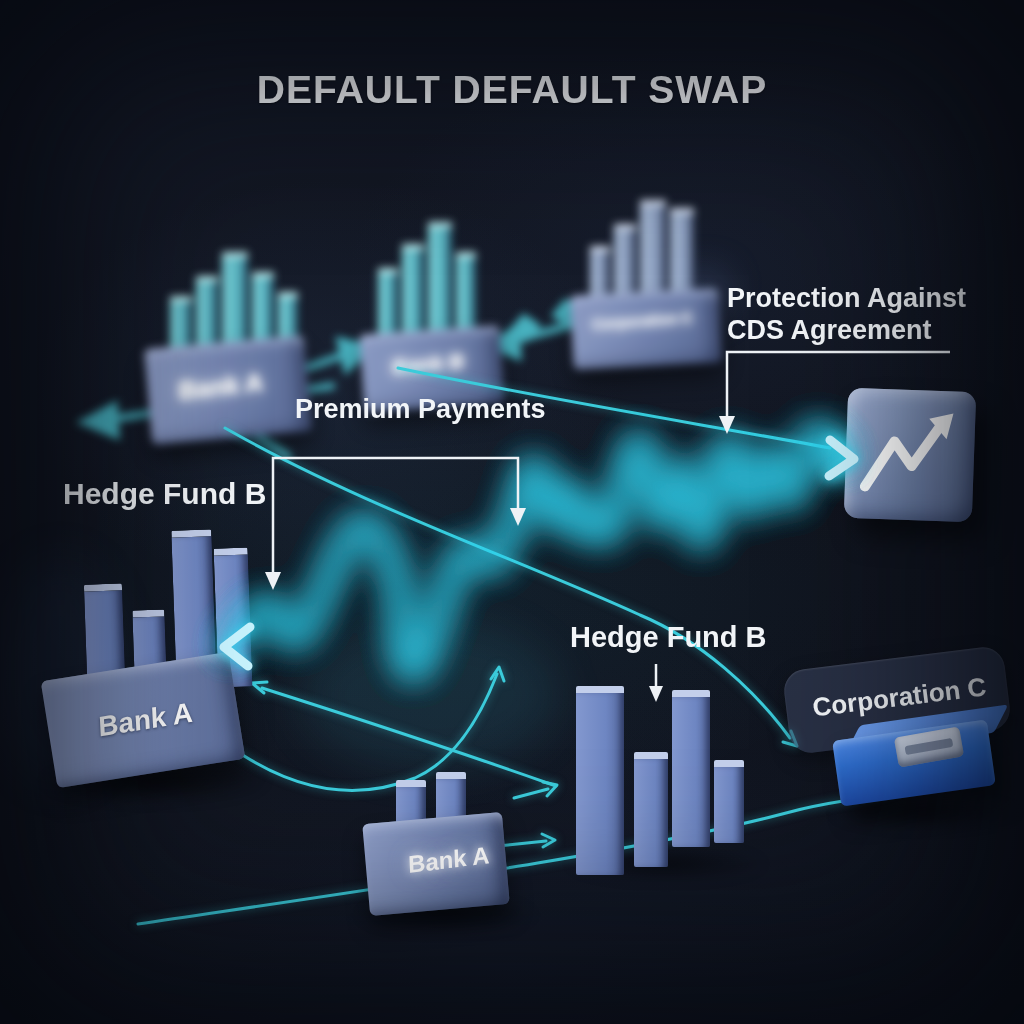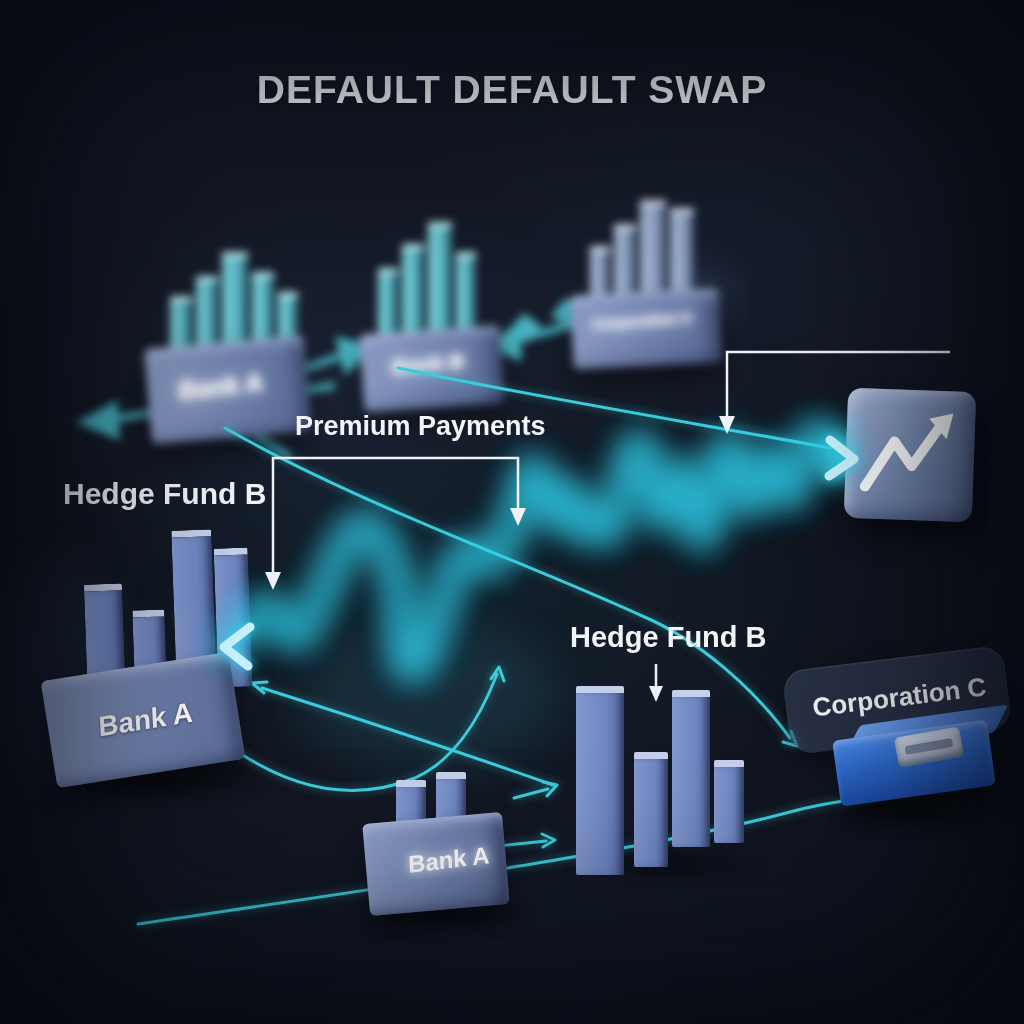--- a/index.html
+++ b/index.html
@@ -196,18 +196,22 @@
     </g>
     <g fill="#eef2f6">
       <polygon points="265,572 281,572 273,590"></polygon>
       <polygon points="510,508 526,508 518,526"></polygon>
       <polygon points="719,416 735,416 727,434"></polygon>
       <polygon points="649,686 663,686 656,702"></polygon>
     </g>
   </svg>
 
   <div class="lbl title">DEFAULT DEFAULT SWAP</div>
-  <div class="lbl" style="left:295px;top:411px;font-size:27px;">Premium Payments</div>
+  <div class="lbl" style="left:727px;top:282px;font-size:27px;line-height:32px;">
+    <div>Protection Against</div>
+    <div>CDS Agreement</div>
+  </div>
+  <div class="lbl" style="left:295px;top:394px;font-size:27px;">Premium Payments</div>
   <div class="lbl" style="left:63px;top:477px;font-size:30px;">Hedge Fund B</div>
   <div class="lbl" style="left:570px;top:621px;font-size:29px;">Hedge Fund B</div>
 
   <div class="vignette"></div>
 </div>
 
 </body></html>

